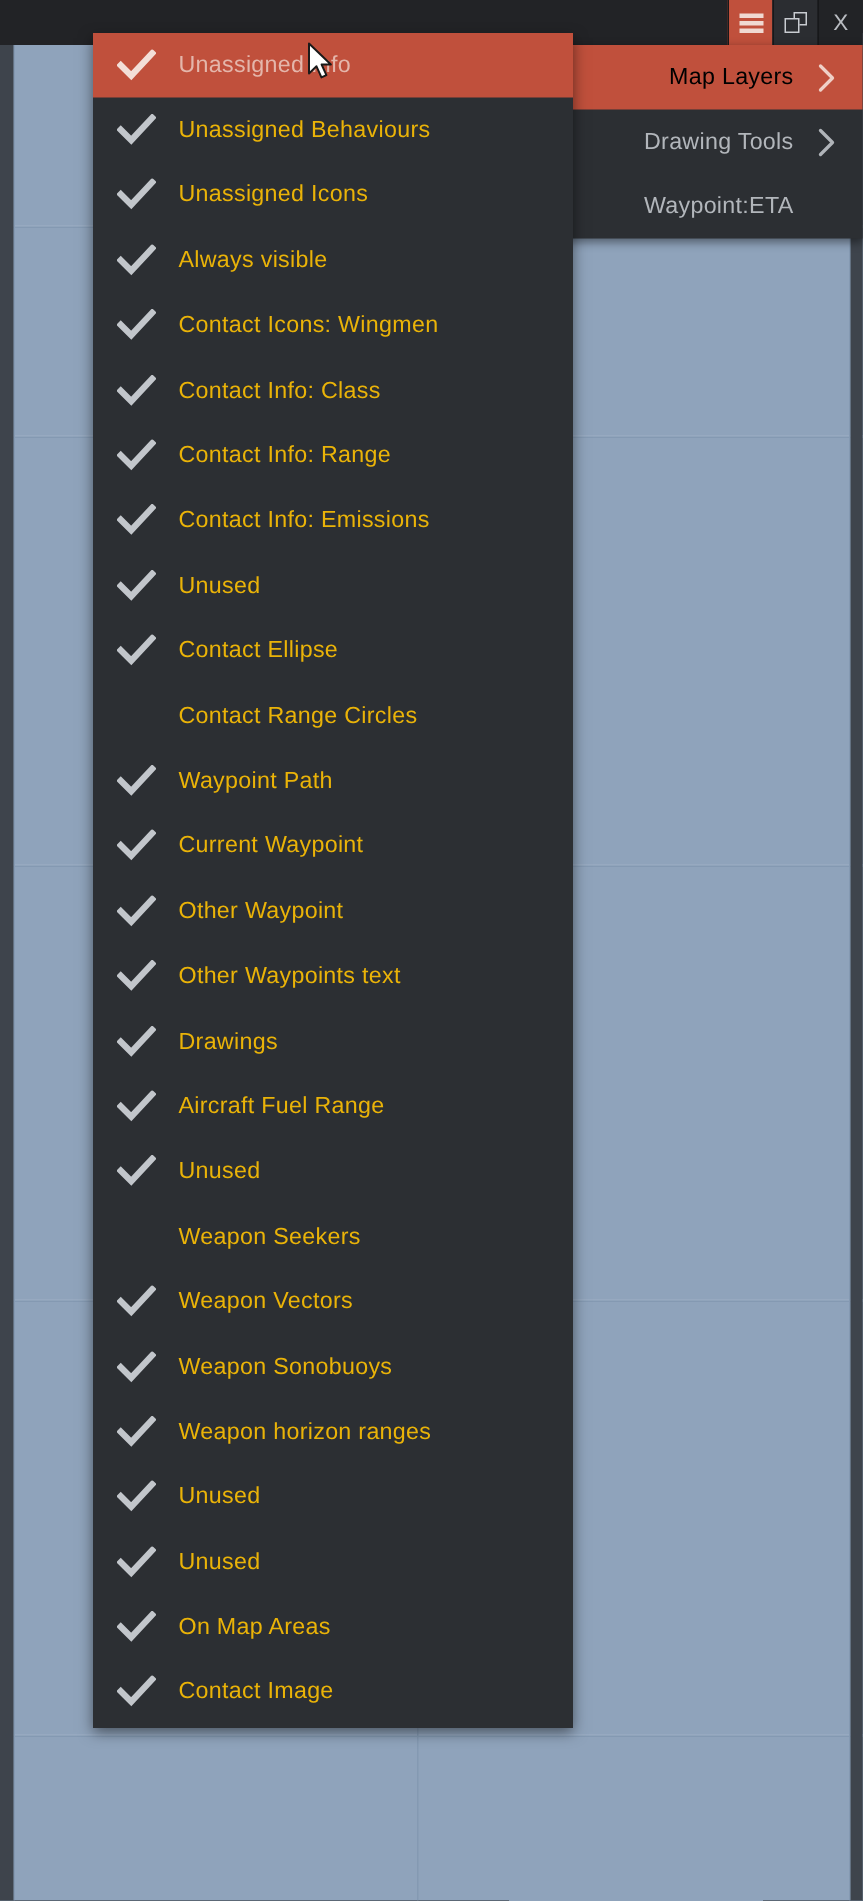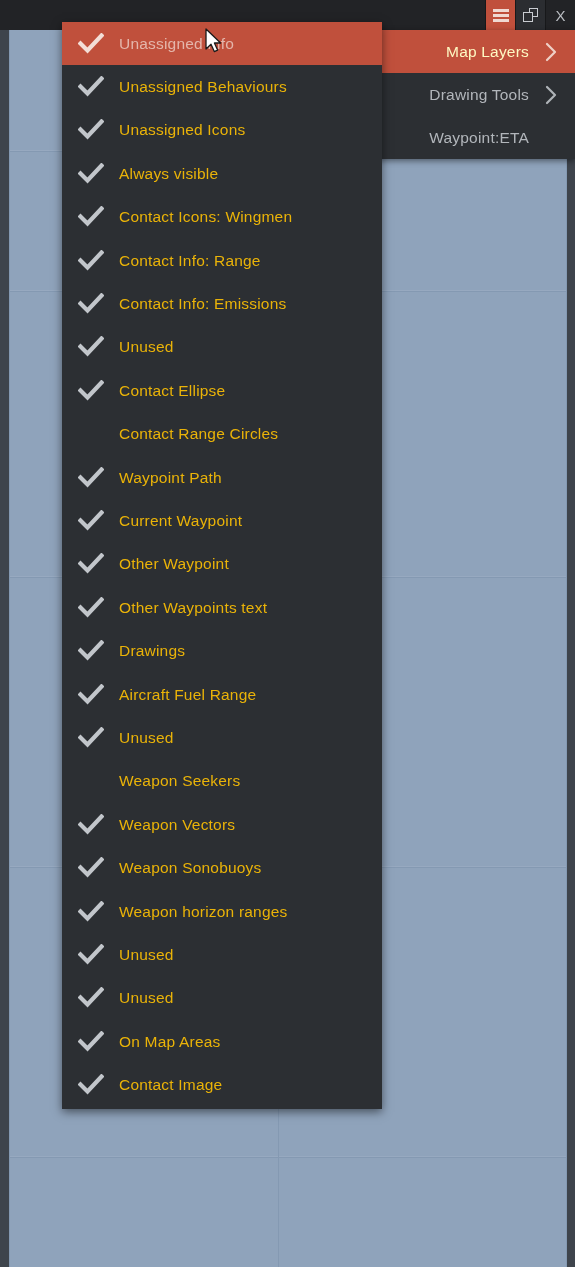--- a/index.html
+++ b/index.html
@@ -147,21 +147,21 @@
   }
   .sub-label {
     flex: 1;
     text-align: right;
     font-size: 15.5px;
     color: #b2b6bb;
     letter-spacing: 0.2px;
     white-space: nowrap;
   }
   .sub-row.active .sub-label {
-    color: #fef9c3;
+    color: #000000;
   }
   .sub-chevron {
     width: 20px;
     margin-left: 12px;
     display: flex;
     align-items: center;
     justify-content: center;
   }
   .sub-chevron svg { display: block; }
 
@@ -315,20 +315,28 @@
           </svg>
         </div>
         <span class="menu-label">Contact Icons: Wingmen</span>
       </div>
       <div class="menu-row">
         <div class="check-cell">
           <svg width="26" height="22" viewBox="0 0 26 22">
             <path d="M2.5,10.5 L9.5,17.5 L23.5,2.5" fill="none" stroke="#c2c6cb" stroke-width="4.2" stroke-linecap="square" stroke-linejoin="miter"></path>
           </svg>
         </div>
+        <span class="menu-label">Contact Info: Class</span>
+      </div>
+      <div class="menu-row">
+        <div class="check-cell">
+          <svg width="26" height="22" viewBox="0 0 26 22">
+            <path d="M2.5,10.5 L9.5,17.5 L23.5,2.5" fill="none" stroke="#c2c6cb" stroke-width="4.2" stroke-linecap="square" stroke-linejoin="miter"></path>
+          </svg>
+        </div>
         <span class="menu-label">Contact Info: Range</span>
       </div>
       <div class="menu-row">
         <div class="check-cell">
           <svg width="26" height="22" viewBox="0 0 26 22">
             <path d="M2.5,10.5 L9.5,17.5 L23.5,2.5" fill="none" stroke="#c2c6cb" stroke-width="4.2" stroke-linecap="square" stroke-linejoin="miter"></path>
           </svg>
         </div>
         <span class="menu-label">Contact Info: Emissions</span>
       </div>

